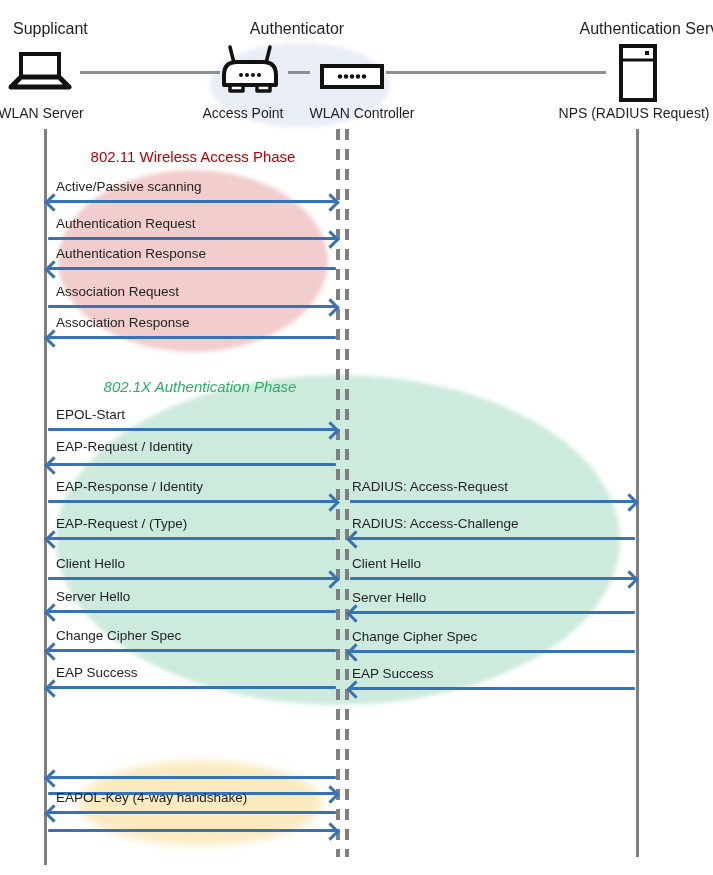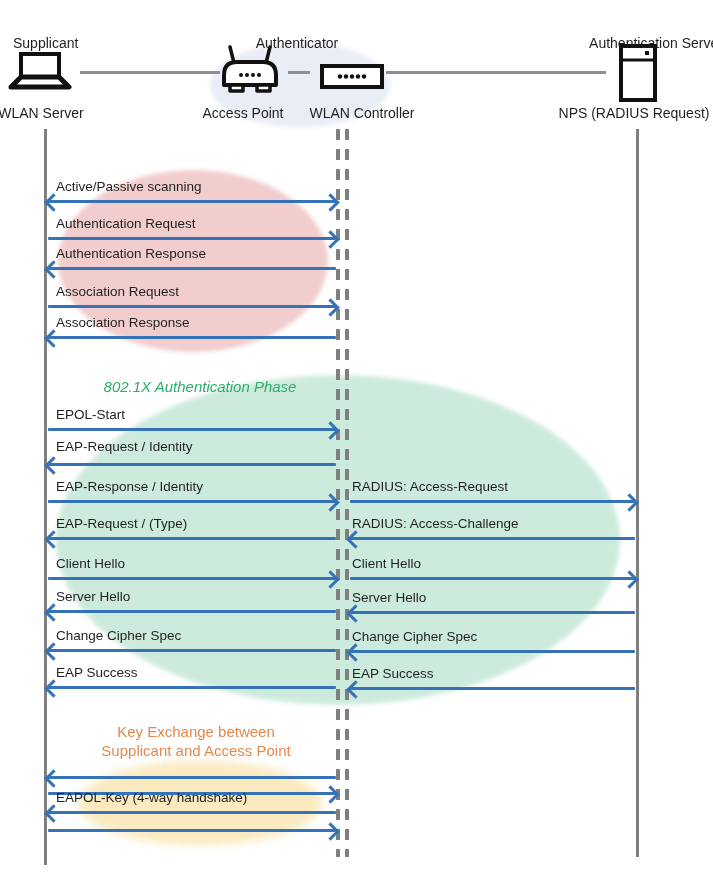--- a/index.html
+++ b/index.html
@@ -7,21 +7,21 @@
     position:relative;width:713px;height:875px;background:#fff;overflow:hidden;
     font-family:"Liberation Sans",sans-serif;color:var(--text,#1f1f1f);
   }
   
   .ellipse{position:absolute;border-radius:50%;z-index:0;}
   .auth-ellipse{left:210px;top:43px;width:180px;height:84px;background:var(--authenticator_fill);filter:blur(2px);}
   .p1-ellipse{left:58px;top:170px;width:270px;height:182px;background:var(--phase1_fill);filter:blur(2px);}
   .p2-ellipse{left:56px;top:375px;width:564px;height:330px;background:var(--phase2_fill);filter:blur(2px);}
   .p3-ellipse{left:78px;top:761px;width:244px;height:84px;background:var(--phase3_fill);filter:blur(4px);}
   
-  .role{position:absolute;top:35px;font-size:14px;z-index:3;white-space:nowrap;}
+  .role{position:absolute;top:20px;font-size:16px;z-index:3;white-space:nowrap;}
   .role-supplicant{left:13px;}
   .role-authenticator{left:297px;transform:translateX(-50%);}
   .role-authserver{left:634px;transform:translateX(-50%);margin-left:22px;}
   .caption{position:absolute;top:105px;font-size:14px;z-index:3;white-space:nowrap;transform:translateX(-50%);}
   .cap-client{left:41px;}
   .cap-ap{left:243px;}
   .cap-ctrl{left:362px;}
   .cap-nps{left:634px;}
   .icon{position:absolute;z-index:2;}
   .icon-laptop{left:8px;top:51px;}
@@ -104,27 +104,26 @@
   <div class="caption cap-client">WLAN Server</div>
   <div class="caption cap-ap">Access Point</div>
   <div class="caption cap-ctrl">WLAN Controller</div>
   <div class="caption cap-nps">NPS (RADIUS Request)</div>
 
   <div class="lifeline ll-solid ll-left"></div>
   <div class="lifeline ll-dashed ll-d1"></div>
   <div class="lifeline ll-dashed ll-d2"></div>
   <div class="lifeline ll-solid ll-right"></div>
 
+  <div class="phase-title pt-1">
+    <div>802.11 Wireless Access Phase</div>
+  </div>
   <div class="phase-title pt-2">
     <div>802.1X Authentication Phase</div>
   </div>
-  <div class="phase-title pt-3">
-    <div>Key Exchange between</div>
-    <div>Supplicant and Access Point</div>
-  </div>
 
   <div id="messages">
       <div class="msg-label" style="left: 56px; top: 179px;">Active/Passive scanning</div>
       <div class="arrow" style="left: 48px; top: 200px; width: 288px;">
         <span class="head head-r"></span>
         <span class="head head-l"></span>
       </div>
       <div class="msg-label" style="left: 56px; top: 216px;">Authentication Request</div>
       <div class="arrow" style="left: 48px; top: 237px; width: 288px;">
         <span class="head head-r"></span>

